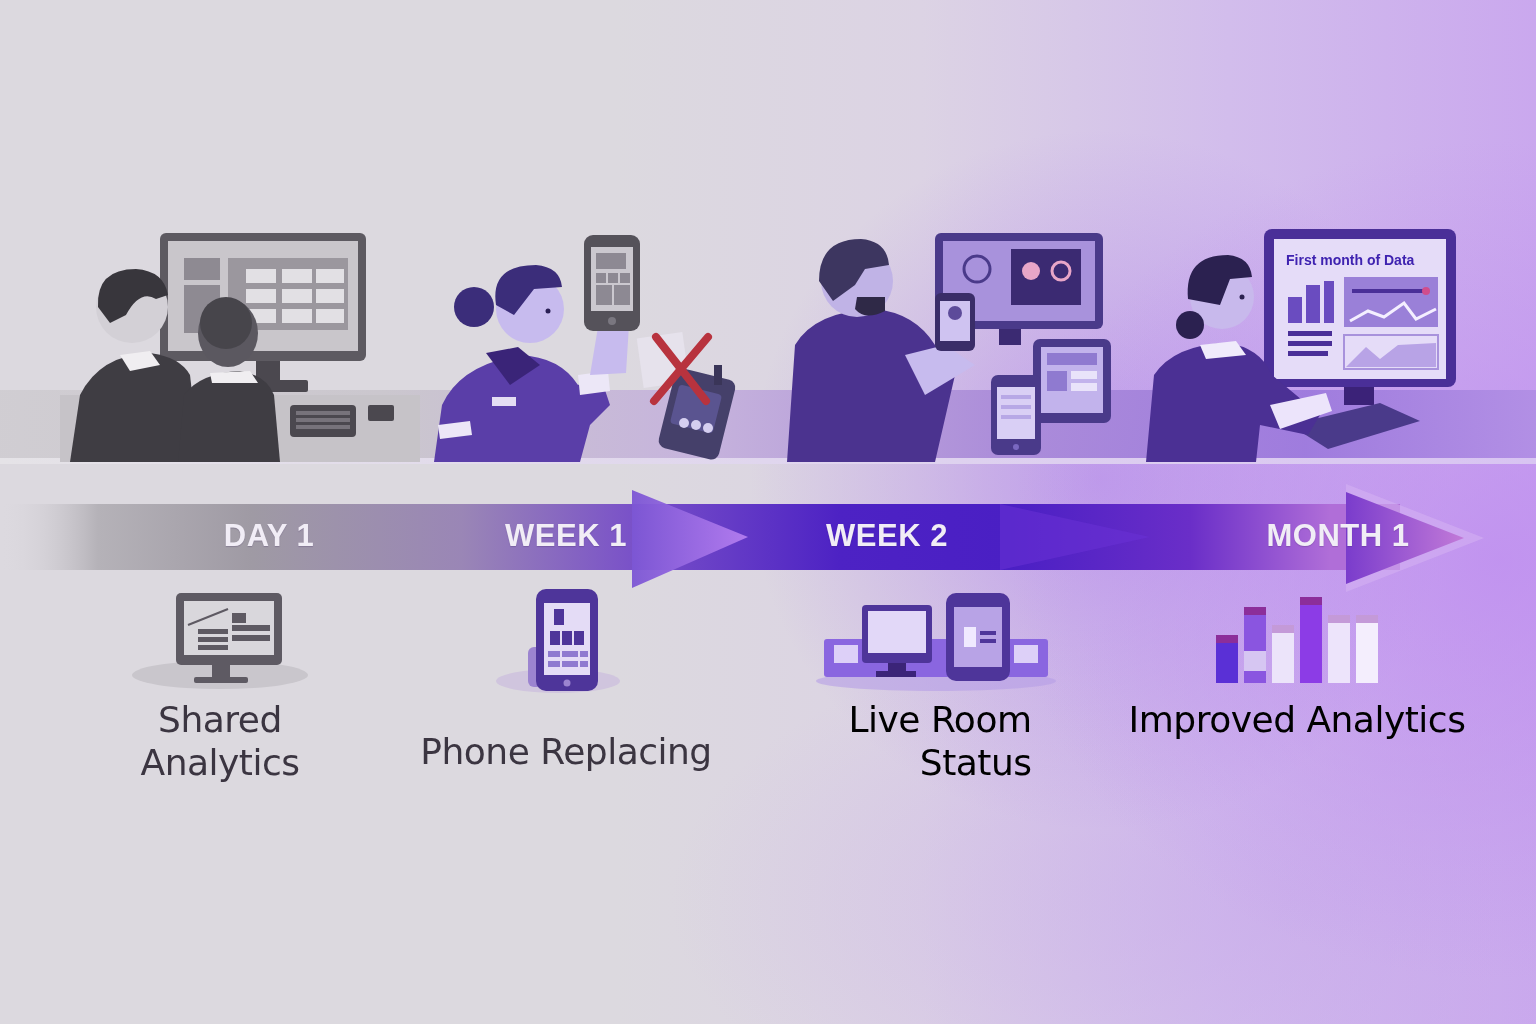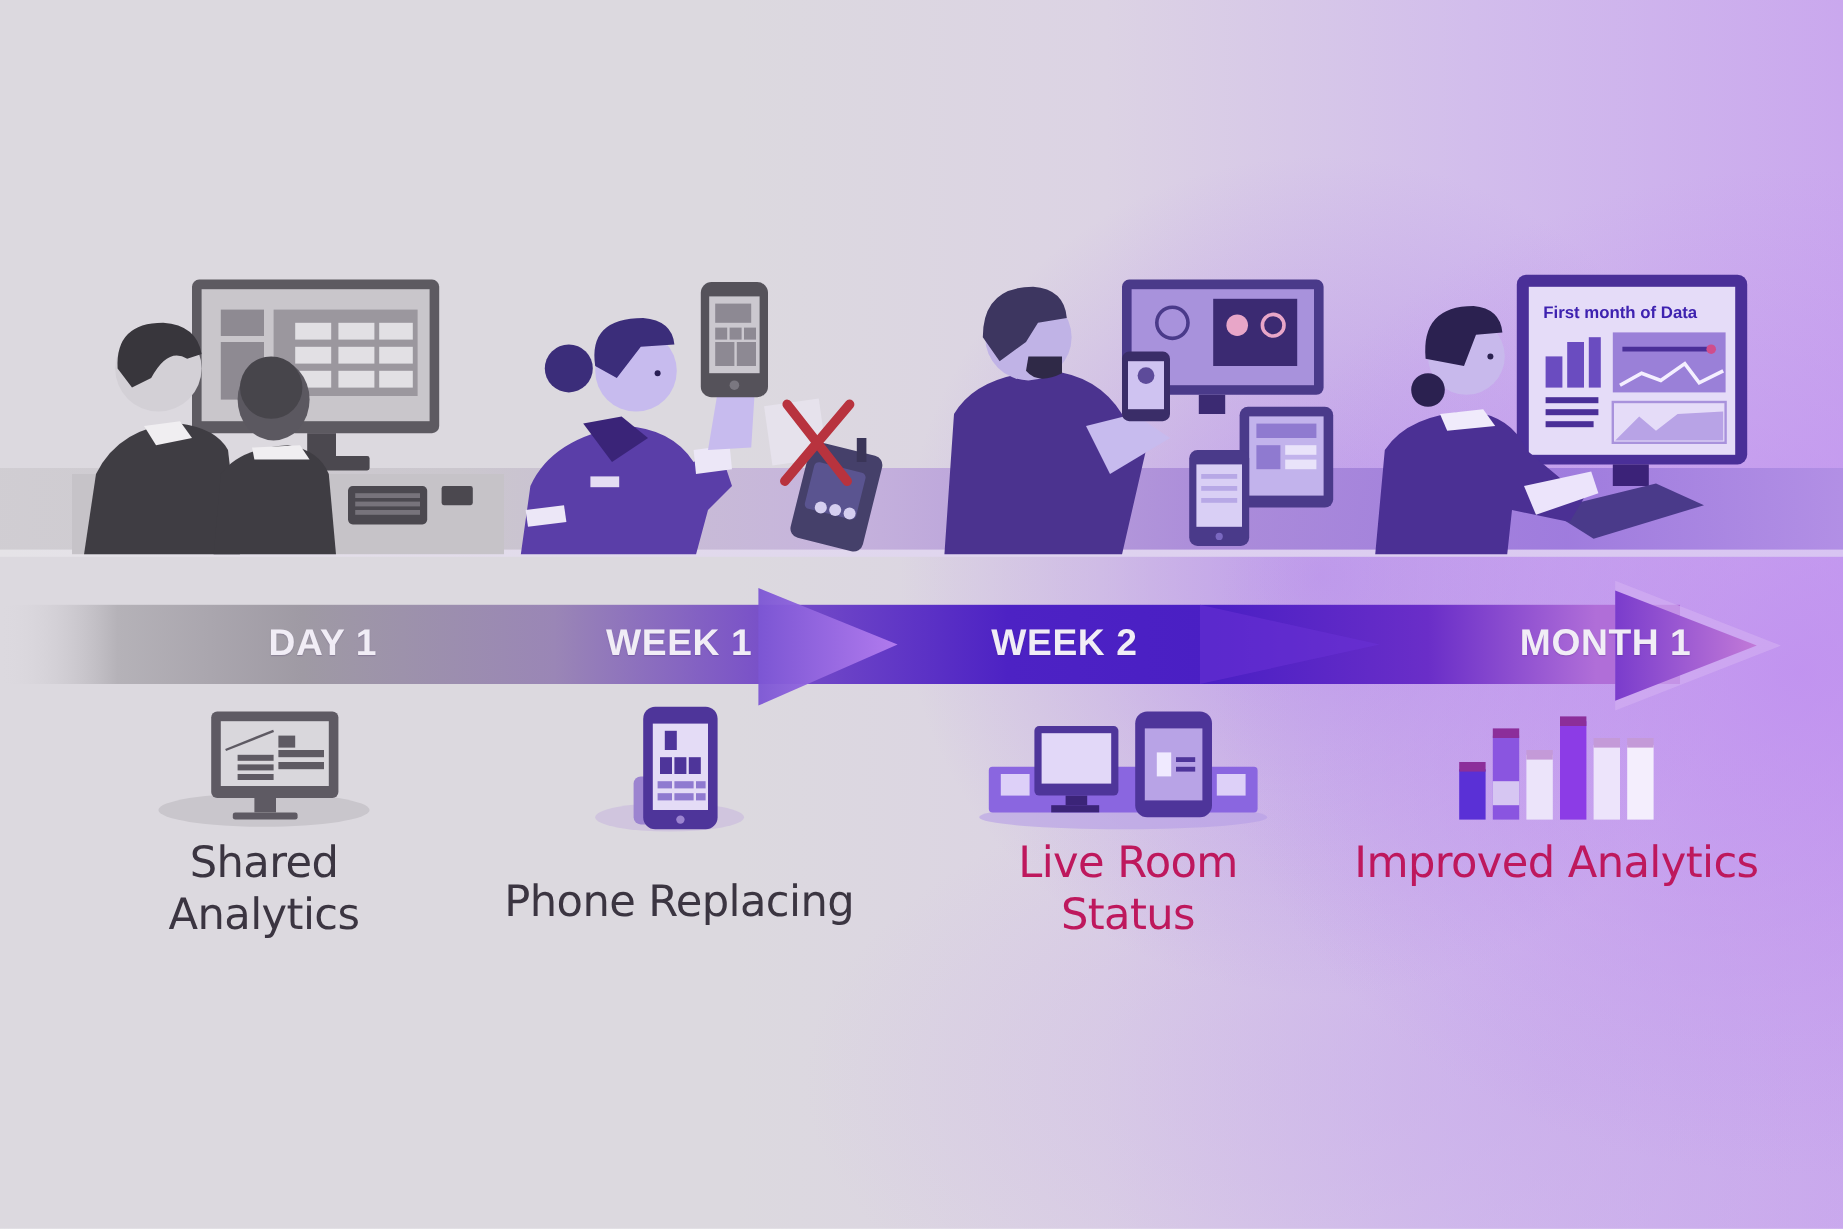--- a/index.html
+++ b/index.html
@@ -42,21 +42,21 @@
   .icon-block { position: absolute; top: 585px; width: 260px; height: 110px; transform: translateX(-50%); }
   .icon-block svg { width: 100%; height: 100%; display: block; }
 
   
   .caption {
     position: absolute; top: 698px; transform: translateX(-50%);
     text-align: center; font-size: 36px; line-height: 43px;
     font-family: "DejaVu Sans", sans-serif; color: #3b3541; white-space: nowrap;
     letter-spacing: -0.5px;
   }
-  .caption.purple { color: #be185d; }
+  .caption.purple { color: #000000; text-align: right; }
 </style>
 </head>
 <body>
 
 <div class="scene-floor"></div>
 <div class="scene-floor-edge"></div>
 
 <div class="scene" style="left:60px;width:360px;">
   <svg viewBox="0 0 360 237">
     <rect x="0" y="170" width="360" height="67" fill="#c6c3c8"></rect>

